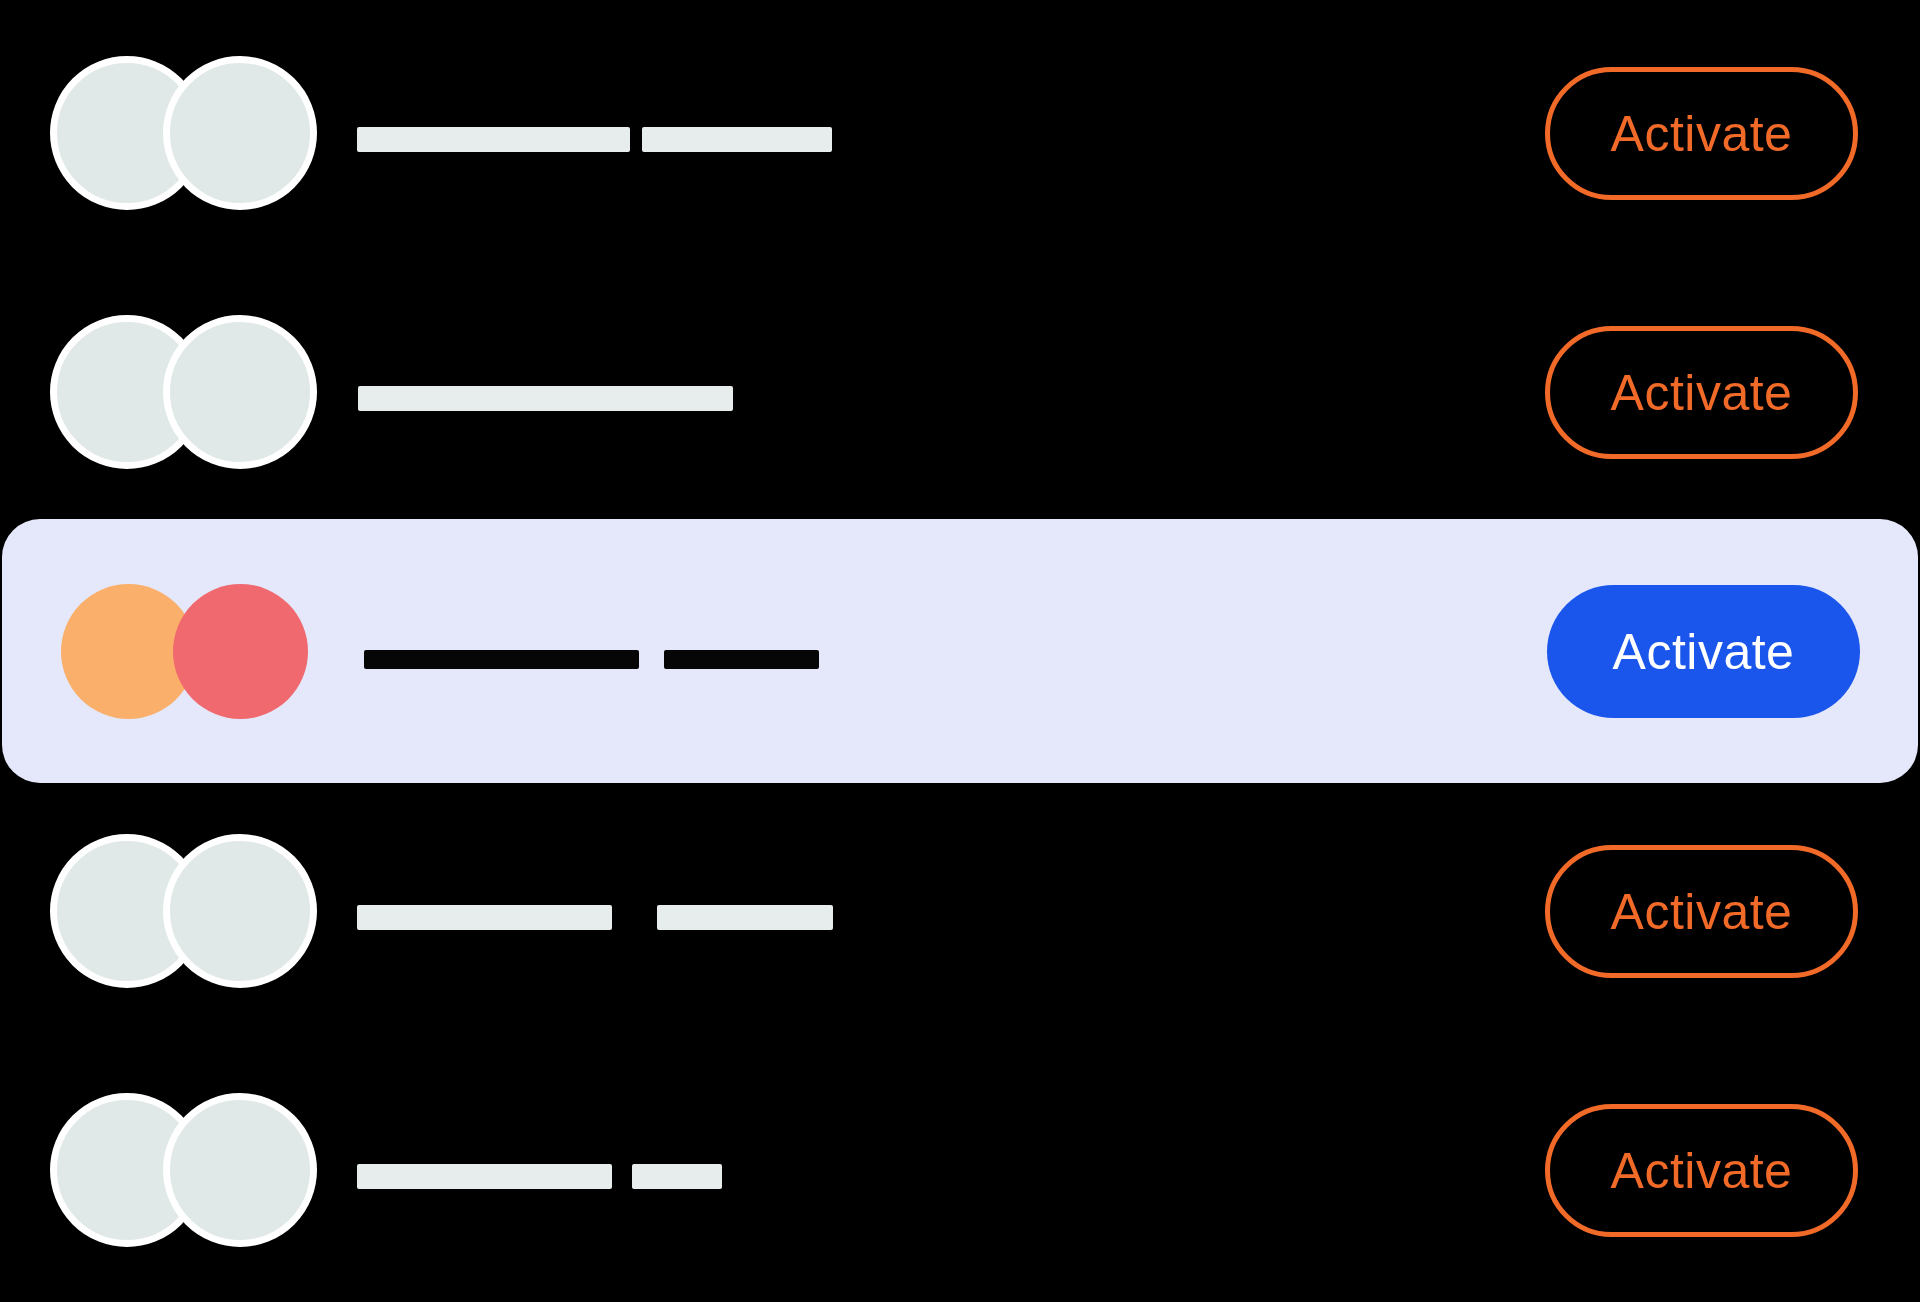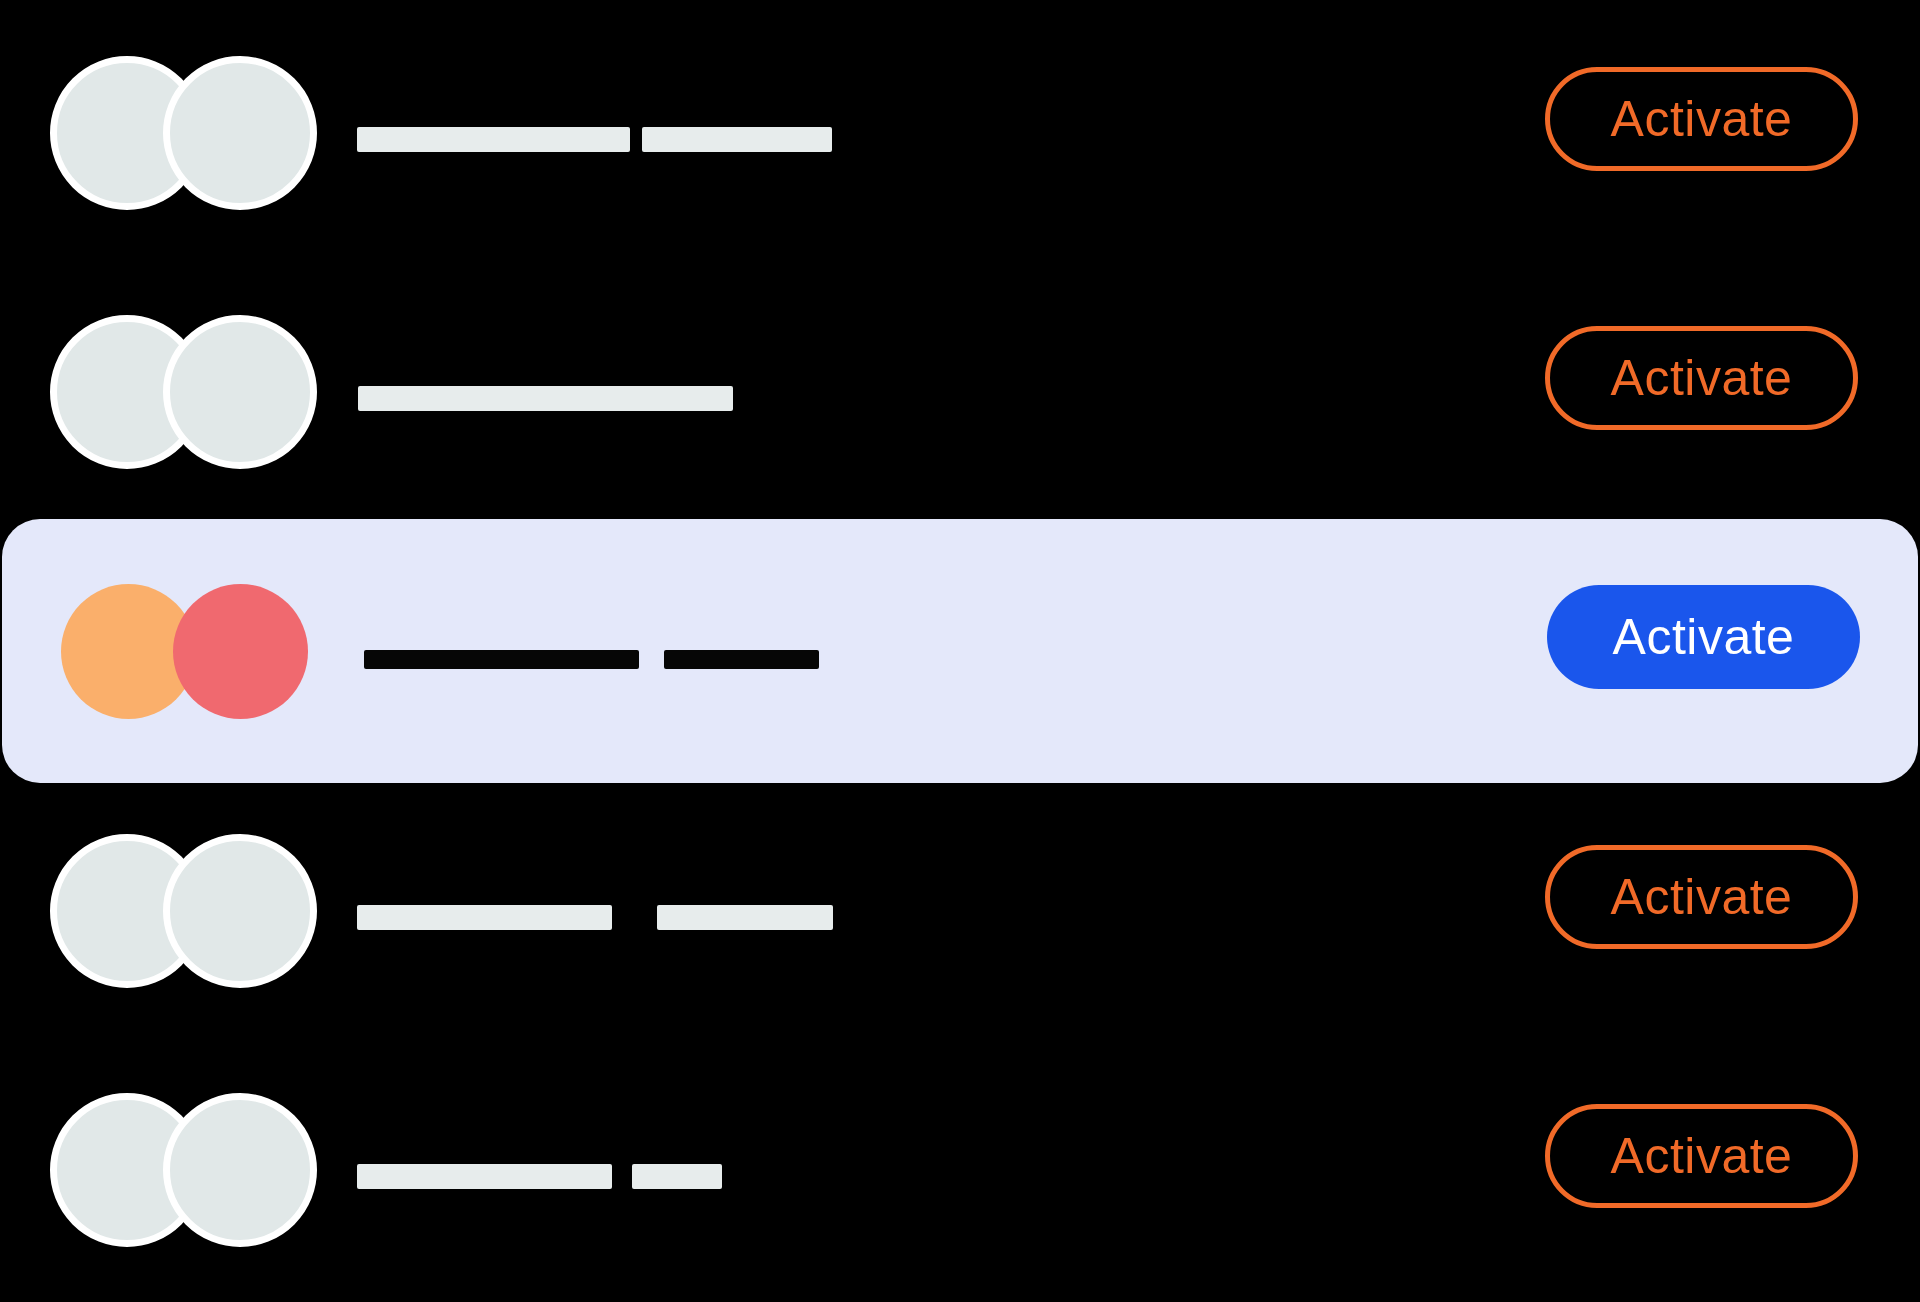--- a/index.html
+++ b/index.html
@@ -77,21 +77,21 @@
     height: 19px;
     background: #060606;
   }
 
   
   .btn {
     position: absolute;
     left: 1545px;
     top: 66px;
     width: 313px;
-    height: 104px;
+    height: 133px;
     border-radius: 67px;
     display: flex;
     align-items: center;
     justify-content: center;
     font-size: 50px;
     font-weight: 400;
     letter-spacing: 0.5px;
     box-sizing: border-box;
     cursor: pointer;
     font-family: "Liberation Sans", sans-serif;

